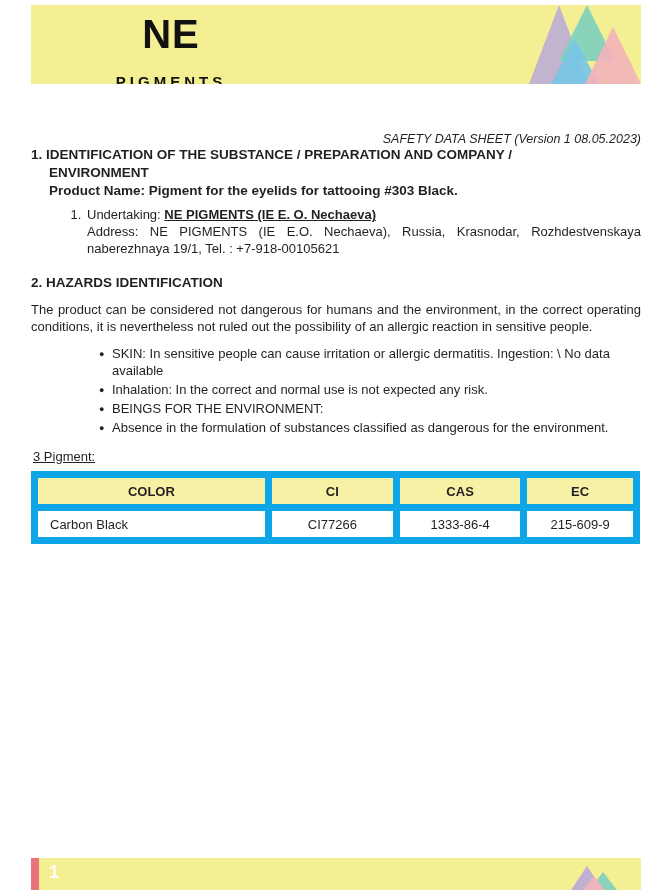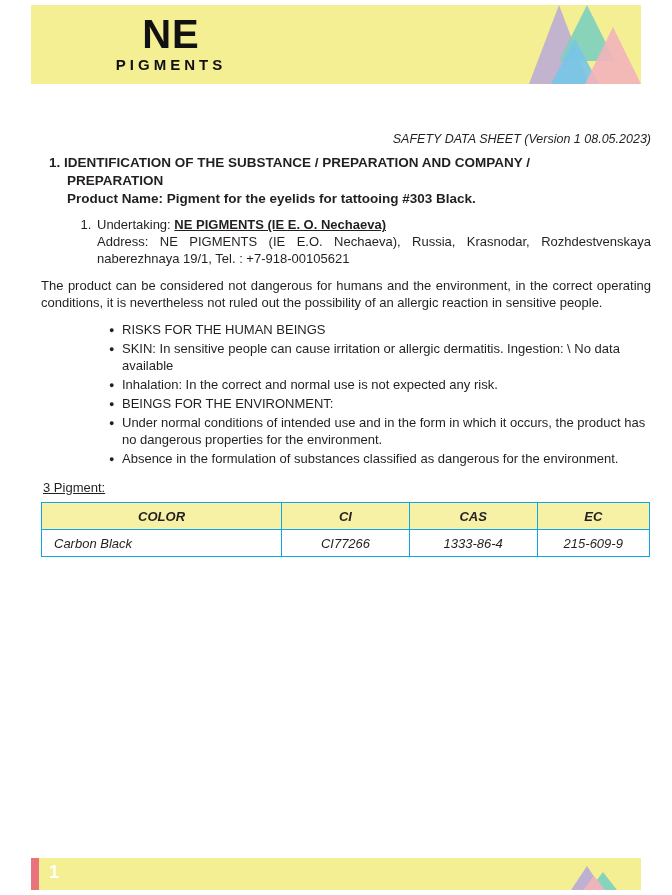--- a/index.html
+++ b/index.html
@@ -45,21 +45,21 @@
     font-weight: bold;
     letter-spacing: 1px;
     line-height: 42px;
     font-family: "Liberation Sans", sans-serif;
   }
   .logo-sub {
     font-size: 15px;
     font-weight: bold;
     letter-spacing: 4px;
     line-height: 18px;
-    margin-top: 1px;
+    margin-top: 18px;
     font-family: "Liberation Sans", sans-serif;
   }
 
   
   .deco {
     position: absolute;
     right: 0;
     top: 0;
     width: 120px;
     height: 79px;
@@ -94,39 +94,39 @@
     left: 64px; top: 22px;
     border-left: 28px solid transparent;
     border-right: 28px solid transparent;
     border-bottom: 57px solid #f2b3bb;
     opacity: 0.9;
   }
 
   
   .content {
     position: absolute;
-    left: 41px;
+    left: 31px;
     top: 92px;
     width: 610px;
   }
 
   .doc-version {
     text-align: right;
     font-style: italic;
     font-size: 12.5px;
     font-family: "Liberation Sans", sans-serif;
     margin-top: 40px;
     margin-bottom: 0;
   }
 
   h2.section {
     font-size: 13.5px;
     font-weight: bold;
     line-height: 18px;
-    margin: 8px;
+    margin: 0;
   }
   .sec1 {
     margin-top: 48px;
     padding-left: 4px;
     text-indent: -4px;
   }
   .sec1 .l2 { display: block; padding-left: 18px; }
   .sec1 .l3 { display: block; padding-left: 18px; }
 
   p.body {
@@ -185,24 +185,23 @@
   }
 
   table.pigments {
     border-collapse: collapse;
     margin-top: 6px;
     width: 609px;
     font-size: 13px;
   }
   table.pigments th,
   table.pigments td {
-    border: 1px solid #0ea5e9;
+    border: 7px solid #0ea5e9;
     height: 22px;
     padding: 2px 0;
-    font-style: italic;
   }
   table.pigments th {
     background: #f7f1a6;
     font-weight: bold;
     text-align: center;
   }
   table.pigments td {
     text-align: center;
   }
   table.pigments td.left {
@@ -293,42 +292,41 @@
       <span class="tri tri-d"></span>
     </div>
   </div>
 
   <div class="content">
 
     <div class="doc-version">SAFETY DATA SHEET (Version 1 08.05.2023)</div>
 
     <h2 class="section sec1">
       <span>1. IDENTIFICATION OF THE SUBSTANCE / PREPARATION AND COMPANY /</span>
-      <span class="l2">PREPARATION</span>
+      <span class="l2">ENVIRONMENT</span>
       <span class="l3">Product Name: Pigment for the eyelids for tattooing #303 Black.</span>
     </h2>
 
 
     <ol class="num">
       <li>
         <span class="line"><span>Undertaking: </span><b>NE PIGMENTS (IE E. O. Nechaeva)</b></span>
         <span class="line just">Address: NE PIGMENTS (IE E.O. Nechaeva), Russia, Krasnodar, Rozhdestvenskaya</span>
         <span class="line">naberezhnaya 19/1, Tel. : +7-918-00105621</span>
       </li>
     </ol>
 
+    <h2 class="sec2">2. HAZARDS IDENTIFICATION</h2>
 
     <p class="body">The product can be considered not dangerous for humans and the environment, in the correct operating conditions, it is nevertheless not ruled out the possibility of an allergic reaction in sensitive people.</p>
 
     <ul class="bullets">
-      <li>RISKS FOR THE HUMAN BEINGS</li>
       <li>SKIN: In sensitive people can cause irritation or allergic dermatitis. Ingestion: \ No data available</li>
       <li>Inhalation: In the correct and normal use is not expected any risk.</li>
       <li>BEINGS FOR THE ENVIRONMENT:</li>
-      <li>Under normal conditions of intended use and in the form in which it occurs, the product has no dangerous properties for the environment.</li>
       <li>Absence in the formulation of substances classified as dangerous for the environment.</li>
     </ul>
 
     <div class="pigment-label">3 Pigment:</div>
 
     <table class="pigments">
       <thead>
         <tr>
           <th class="col-color">COLOR</th>
           <th class="col-ci">CI</th>

